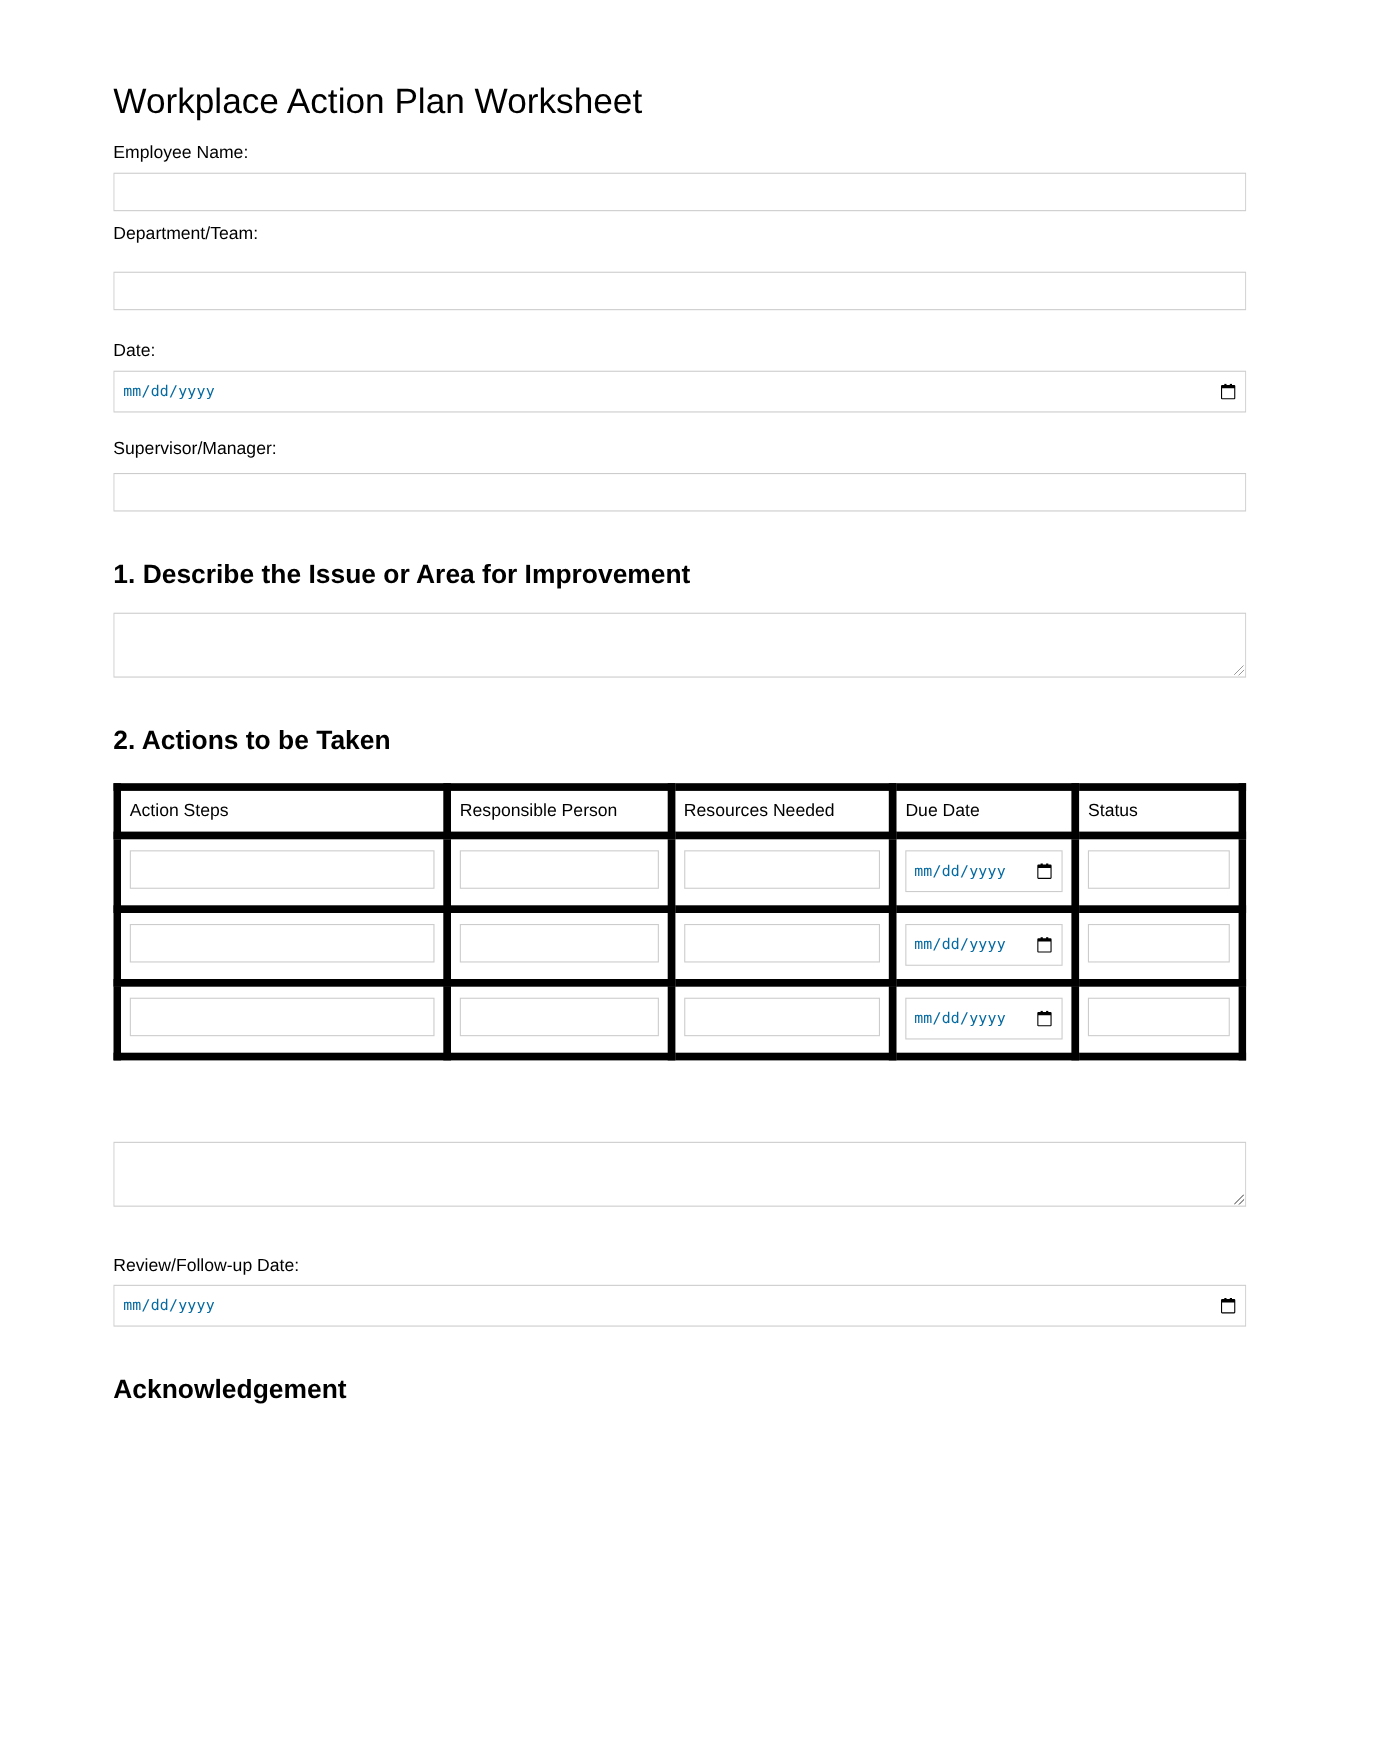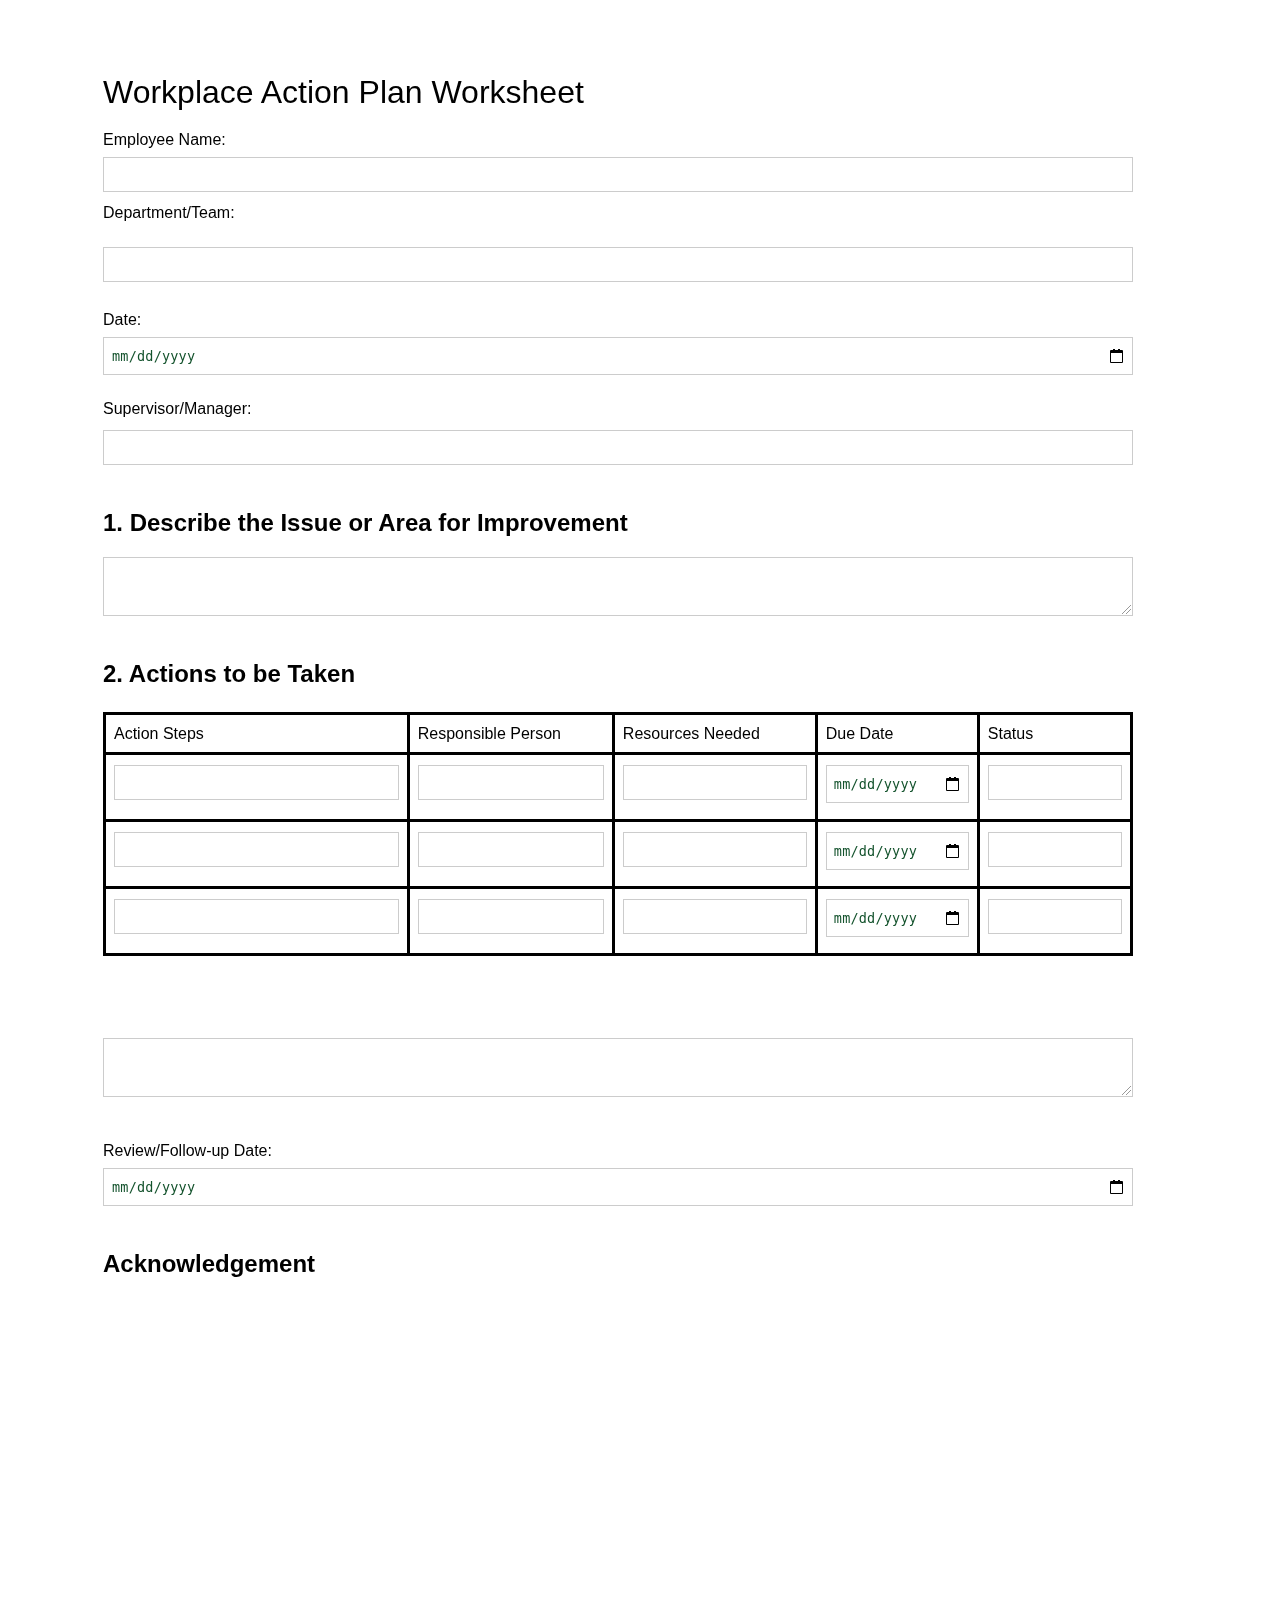--- a/index.html
+++ b/index.html
@@ -69,21 +69,21 @@
       border: 1px solid #cccccc;
       background: #fff;
       display: flex;
       align-items: center;
       justify-content: space-between;
       padding: 0 8px 0 8px;
     }
     .date-placeholder {
       font-family: "DejaVu Sans Mono", monospace;
       font-size: 13.5px;
-      color: #14532d;
+      color: #0369a1;
       letter-spacing: 0.2px;
     }
     .cal-icon {
       width: 13px;
       height: 14px;
       position: relative;
       margin-right: 1px;
     }
     .cal-icon .body {
       position: absolute;
@@ -120,21 +120,21 @@
     }
     table.actions {
       position: absolute;
       left: 0;
       top: 712px;
       width: 1030px;
       border-collapse: collapse;
       font-size: 16px;
     }
     table.actions th, table.actions td {
-      border: 3px solid #000000;
+      border: 7px solid #000000;
       padding: 0 8px;
       text-align: left;
       font-weight: normal;
       vertical-align: top;
     }
     table.actions th {
       height: 37px;
       line-height: 37px;
       vertical-align: middle;
     }

